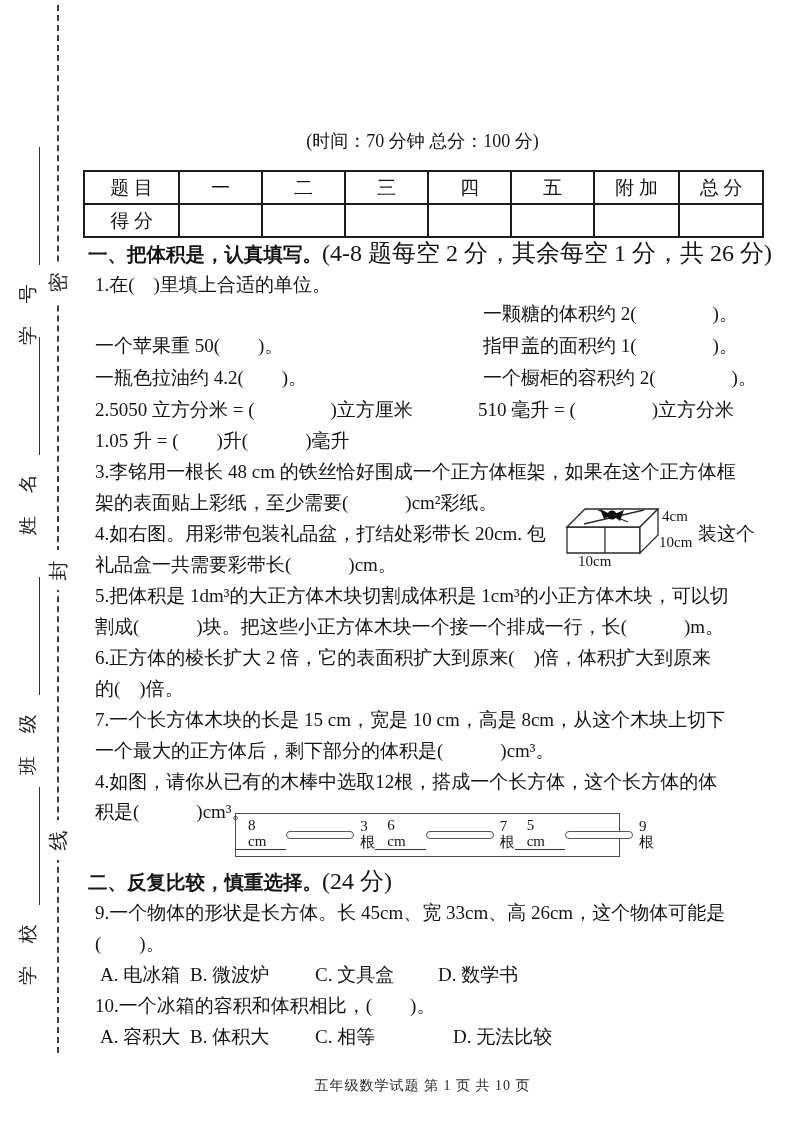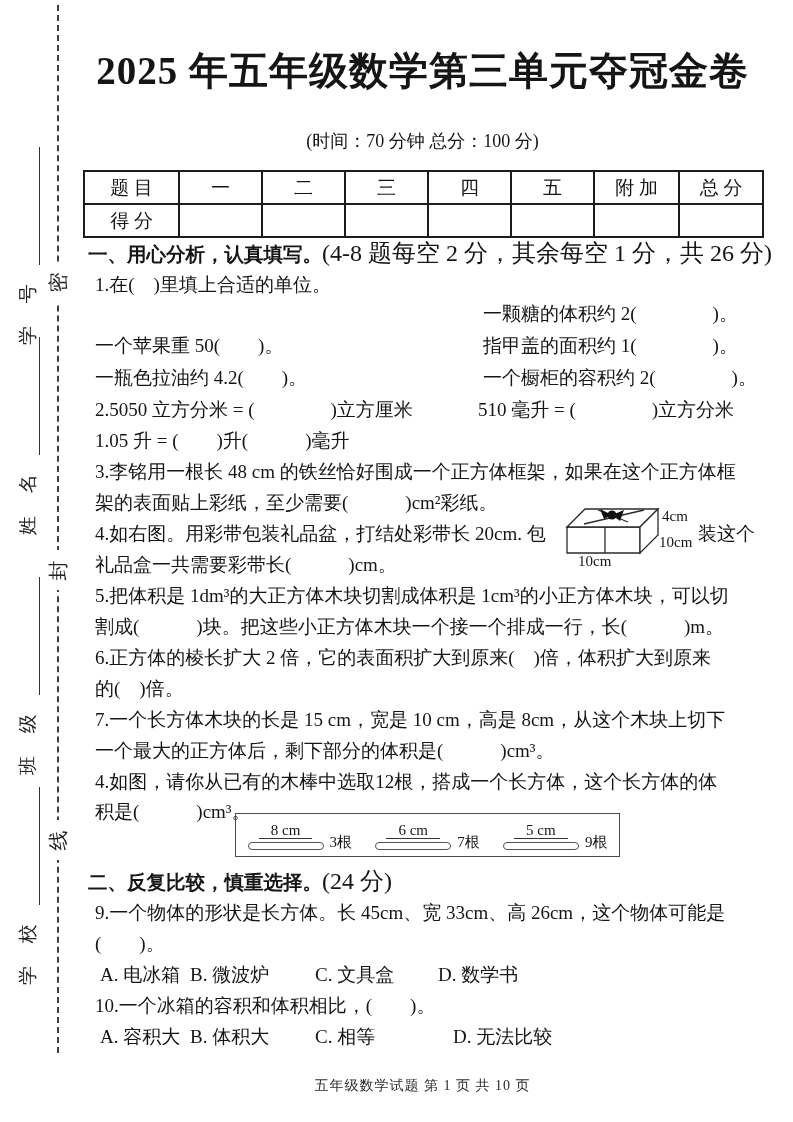--- a/index.html
+++ b/index.html
@@ -61,21 +61,21 @@
   
   .giftbox { position:absolute; left:556px; top:494px; z-index:2; }
   .giftbox text { font-family:"Liberation Serif","DejaVu Serif",serif; fill:#151515; }
   
   .rods-box {
     position:absolute; left:235px; top:813px; width:385px; height:44px;
     border:1.6px solid #4a4a4a; display:flex; justify-content:space-around;
     align-items:flex-end; padding-bottom:6px; box-sizing:border-box;
   }
   .rod-group { display:flex; align-items:flex-end; }
-  .rod-col { display:flex; flex-direction:column; align-items:center;justify-content:flex-end; }
+  .rod-col { display:flex; align-items:center;justify-content:flex-end; }
   .rod-len { font-size:15px; line-height:16px; padding:0 12px; border-bottom:1.3px solid #333; }
   .rod-bar { width:74px; height:6px; border:1.2px solid #555; border-radius:4px; margin-top:3px; background:#fdfdfd; }
   .rod-count { font-size:15px; margin-left:6px; line-height:16px; }
   
   .footer {
     position:absolute; top:1077px; left:83px; width:679px; text-align:center;
     font-size:14px; color:#2a2a2a; letter-spacing:1px;
   }
 </style>
 </head>
@@ -104,21 +104,20 @@
   </div>
   <div class="seal-field" style="top:775px">
     <span class="sf-label">班 级</span>
     <span class="sf-rule"></span>
   </div>
   <div class="seal-field" style="top:985px">
     <span class="sf-label">学 校</span>
     <span class="sf-rule"></span>
   </div>
 
-  <div class="title">2025 年五年级数学第三单元夺冠金卷</div>
   <div class="subtitle">(时间：70 分钟  总分：100 分)</div>
 
   <table class="score-table">
     <colgroup>
       <col style="width:95px">
         <col style="width:83px">
         <col style="width:83px">
         <col style="width:83px">
       <col style="width:83px">
         <col style="width:83px">
@@ -143,21 +142,21 @@
       <td></td>
       <td></td>
       <td></td>
       <td></td>
       <td></td>
     </tr>
   </tbody>
     </table>
 
   <div class="line heading" style="top:241px">
-    <span class="h-bold">一、用心分析，认真填写。</span><span class="h-note">(4-8 题每空 2 分，其余每空 1 分，共 26 分)</span>
+    <span class="h-bold">一、把体积是，认真填写。</span><span class="h-note">(4-8 题每空 2 分，其余每空 1 分，共 26 分)</span>
   </div>
 
   <div class="line" style="top:272px"><span>1.在(　)里填上合适的单位。</span></div>
   <div class="line" style="top:301px">
     <span class="c2a">一颗糖的体积约 2(　　　　)。</span>
   </div>
   <div class="line" style="top:333px">
     <span>一个苹果重 50(　　)。</span>
     <span class="c2a">指甲盖的面积约 1(　　　　)。</span>
   </div>

